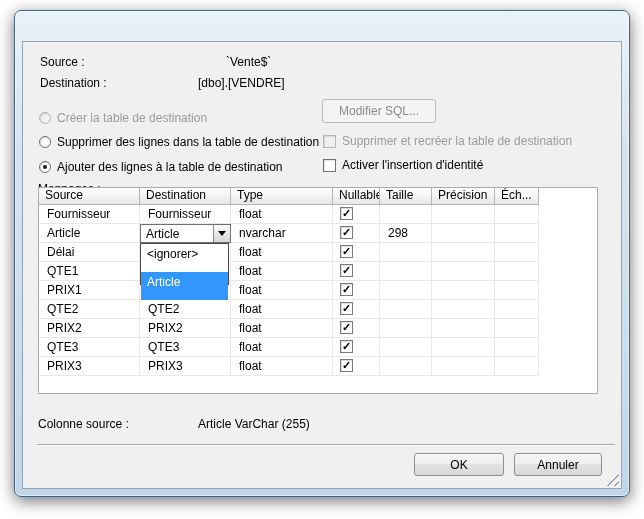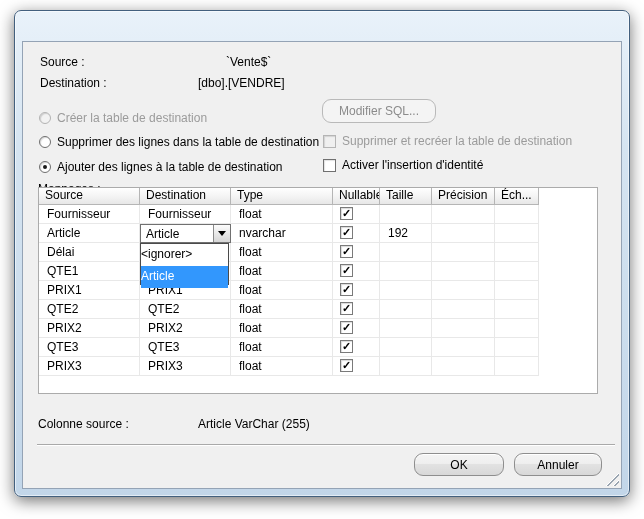--- a/index.html
+++ b/index.html
@@ -47,21 +47,21 @@
   .checkbox {
     width:13px; height:13px; border:1px solid #707070; background:#fff; flex:0 0 auto;
     box-shadow:inset 1px 1px 1px rgba(0,0,0,.12);
   }
   .checkbox.disabled { border-color:#B5B5B5; background:#F0F0F0; }
   .radio-row.disabled span.lbl, .check-row.disabled span.lbl { color:#9B9B9B; }
 
   
   .btn {
     position:absolute; text-align:center;
-    border:1px solid #8E8E8E; border-radius:9px;
+    border:1px solid #8E8E8E; border-radius:3px;
     background:linear-gradient(180deg,#F4F4F4 0%,#EFEFEF 45%,#E2E2E2 50%,#D8D8D8 100%);
     box-shadow:inset 0 1px 0 #fff;
     font-size:12px; display:flex; align-items:center; justify-content:center;
   }
   .btn.disabled { background:#F4F4F4; border-color:#B9B9B9; color:#8B8B8B; box-shadow:none; }
 
   
   .grid { position:absolute; left:15px; top:145px; width:560px; height:207px; background:#fff; border:1px solid #ABABAB; }
   .g-row { position:absolute; left:0; display:flex; width:558px; }
   .g-head { top:0; height:17px; }
@@ -84,21 +84,21 @@
   .c0{width:101px} .c1{width:91px} .c2{width:102px} .c3{width:47px} .c4{width:52px} .c5{width:63px} .c6{width:44px}
 
   
   .combo { position:absolute; left:101px; top:36px; width:91px; height:19px; background:#fff; border:1px solid #707070; z-index:4; }
   .combo-text { position:absolute; left:5px; top:1px; line-height:16px; }
   .combo-btn { position:absolute; right:0; top:0; width:17px; height:17px; background:linear-gradient(180deg,#FCFCFC,#D6D6D6); border-left:1px solid #8A8A8A; display:flex; align-items:center; justify-content:center; }
   .combo-arrow { width:0; height:0; border:4px solid transparent; border-top:5px solid #000; margin-top:4px; }
 
   
   .dropdown { position:absolute; left:101px; top:55px; width:89px; height:42px; background:#fff; border:1px solid #4A4A4A; z-index:6; }
-  .dd-item { height:22px; line-height:20px; white-space:nowrap; overflow:hidden; }
+  .dd-item { height:28px; line-height:20px; padding-left:6px; white-space:nowrap; overflow:hidden; }
   .dd-item.selected { background:var(--sel,#3297FD); color:#fff; }
 
   
   .sep { position:absolute; left:14px; top:402px; width:578px; height:2px; border-top:1px solid #A9A9A9; border-bottom:1px solid #FFFFFF; }
   .grip { position:absolute; right:2px; bottom:2px; width:14px; height:14px;
     background:repeating-linear-gradient(135deg,#FFFFFF 0 1px,#9AA5B1 1px 2.5px,transparent 2.5px 5px);
     clip-path:polygon(100% 0, 100% 100%, 0 100%);
   }
 </style>
 </head>
@@ -165,21 +165,21 @@
           <div class="b-fill"></div>
         </div>
 
         <div class="g-row b-row" style="top:36px;">
           <div class="b-cell c0">Article</div>
           <div class="b-cell c1"></div>
           <div class="b-cell c2">nvarchar</div>
           <div class="b-cell c3 cell-check">
               <div class="grid-check"><span>✓</span></div>
             </div>
-          <div class="b-cell c4">192</div>
+          <div class="b-cell c4">298</div>
           <div class="b-cell c5"></div>
           <div class="b-cell c6"></div>
           <div class="b-fill"></div>
         </div>
 
         <div class="g-row b-row" style="top:55px;">
           <div class="b-cell c0">Délai</div>
           <div class="b-cell c1"></div>
           <div class="b-cell c2">float</div>
           <div class="b-cell c3 cell-check">

